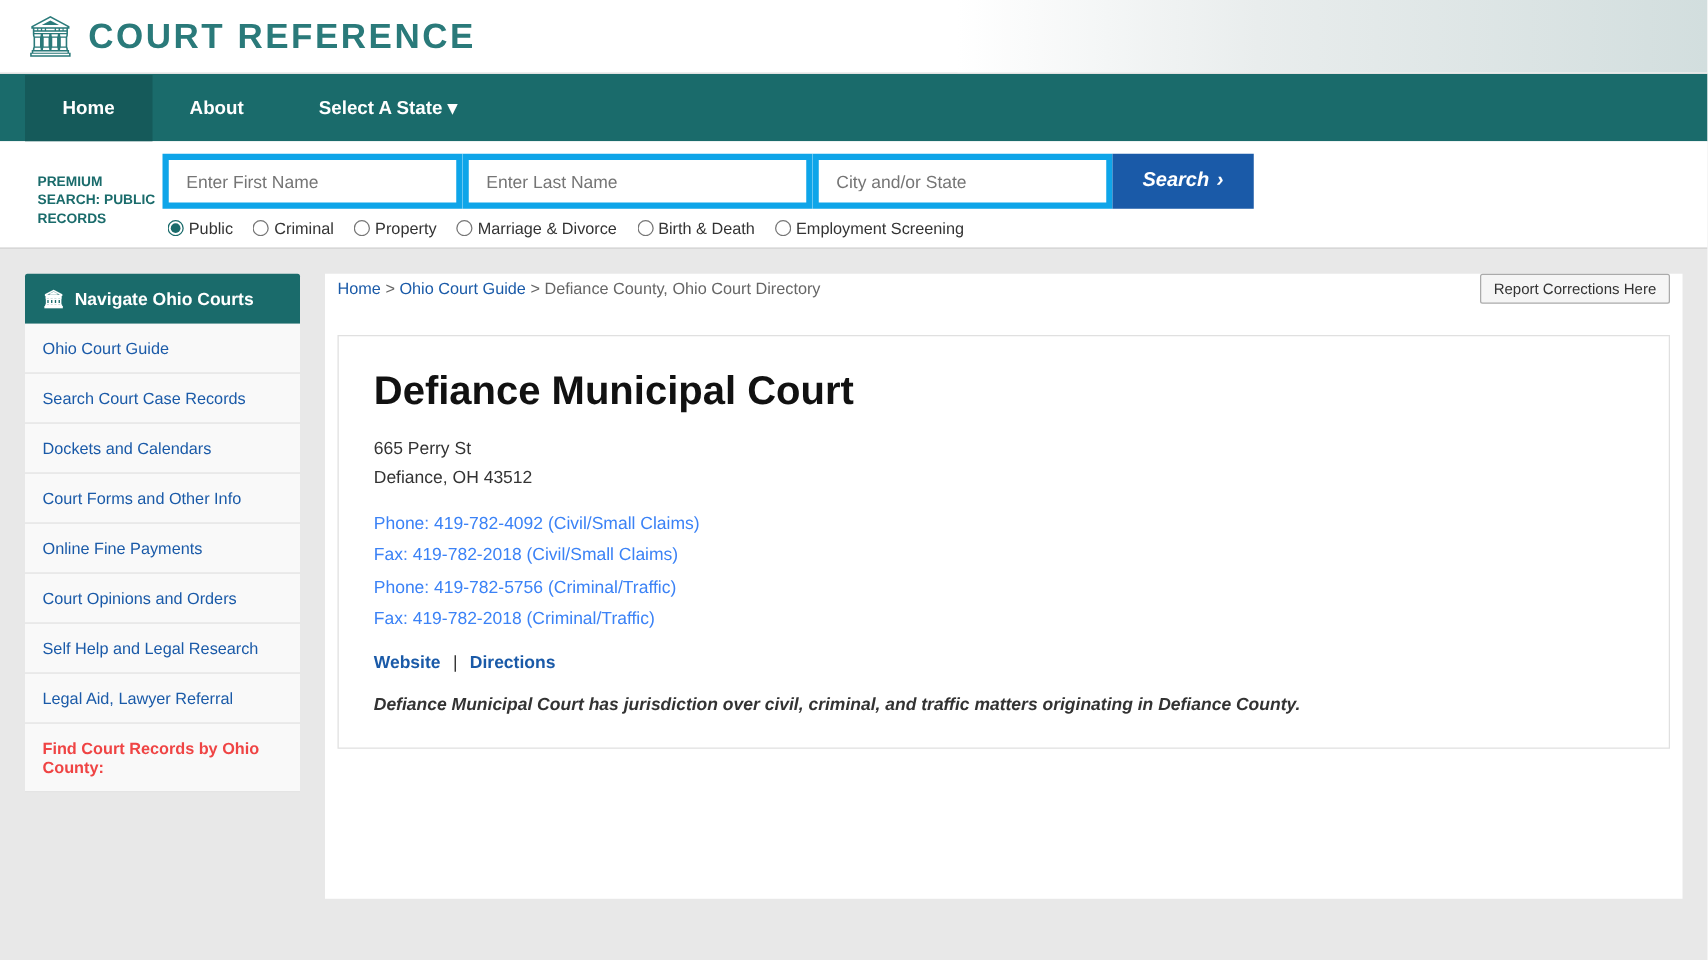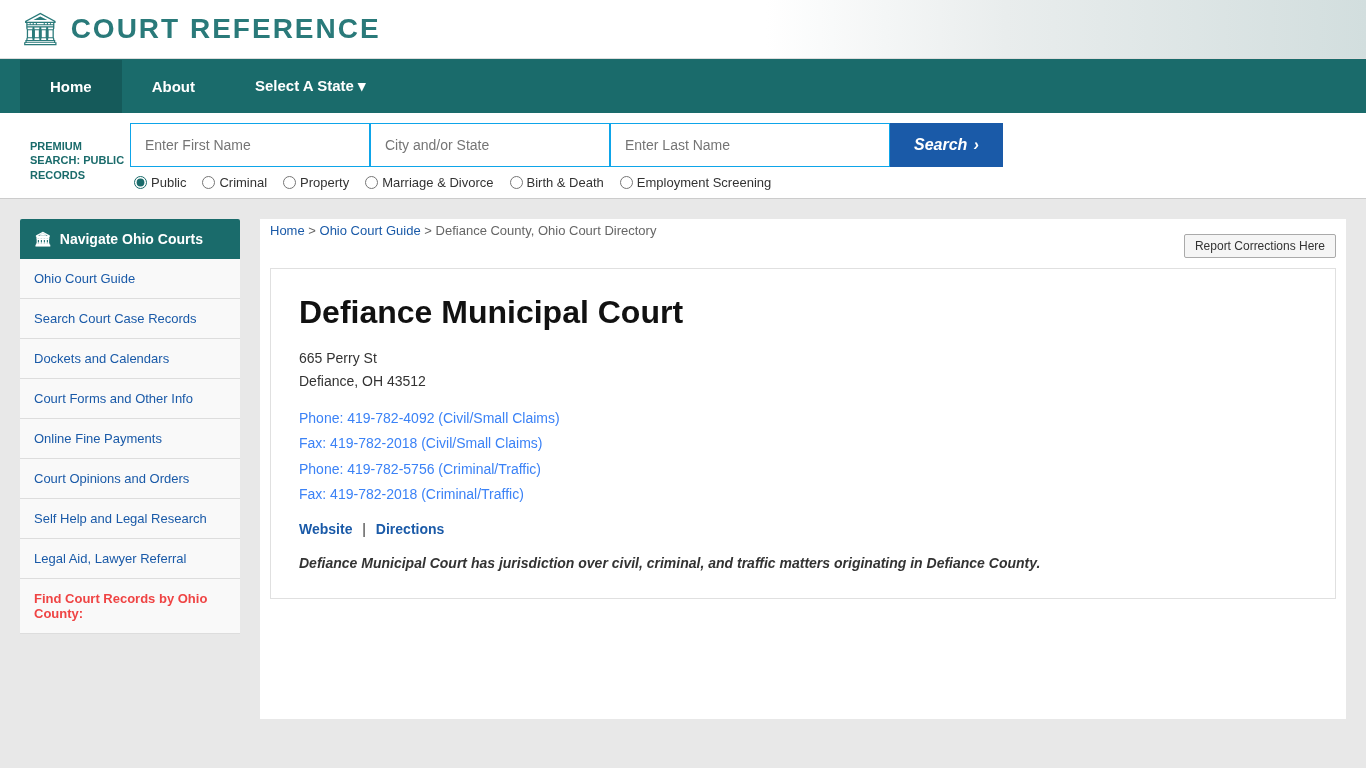--- a/index.html
+++ b/index.html
@@ -83,21 +83,21 @@
       flex-direction: column;
       flex: 1;
       gap: 6px;
     }
     #search-inputs {
       display: flex;
       gap: 0;
       align-items: center;
     }
     #search-inputs input {
-      border: 1px solid #0ea5e9;
+      border: 5px solid #0ea5e9;
       padding: 10px 14px;
       font-size: 14px;
       color: #999;
       outline: none;
       height: 44px;
     }
     #first-name { width: 240px; border-right: none; }
     #last-name { width: 280px; border-right: none; border-left: none; }
     #city-state { width: 240px; border-left: none; }
     #search-btn {
@@ -258,22 +258,22 @@
   <div class="nav-item active">Home</div>
   <div class="nav-item">About</div>
   <div class="nav-item">Select A State ▾</div>
 </nav>
 
 <div id="search-bar">
   <div id="premium-label">PREMIUM SEARCH: PUBLIC RECORDS</div>
   <div id="search-fields">
     <div id="search-inputs">
       <input type="text" id="first-name" placeholder="Enter First Name" style="">
+      <input type="text" id="last-name" placeholder="Enter Last Name" style="">
       <input type="text" id="city-state" placeholder="City and/or State" style="">
-      <input type="text" id="last-name" placeholder="Enter Last Name" style="">
       <button id="search-btn">
         <span>Search</span>
         <span>›</span>
       </button>
     </div>
     <div id="radio-group">
       <label class="radio-label">
         <input type="radio" name="searchtype" checked="" style=""> 
           <span>Public</span>
       </label>
@@ -314,21 +314,21 @@
     <a class="sidebar-link">Court Forms and Other Info</a>
     <a class="sidebar-link">Online Fine Payments</a>
     <a class="sidebar-link">Court Opinions and Orders</a>
     <a class="sidebar-link">Self Help and Legal Research</a>
     <a class="sidebar-link">Legal Aid, Lawyer Referral</a>
     <span class="sidebar-text">Find Court Records by Ohio County:</span>
   </div>
 
   <div id="content">
     <div style="padding: 0 10px;">
-      <div style="display:flex; justify-content:space-between; align-items:flex-end; margin-bottom: 10px;">
+      <div style="display:flex; justify-content:space-between; align-items:flex-start; margin-bottom: 10px;">
         <div id="breadcrumb">
           <a>Home</a>
           <span> &gt; </span>
           <a>Ohio Court Guide</a>
           <span> &gt; </span>
           <span>Defiance County, Ohio Court Directory</span>
         </div>
         <button id="report-corrections">Report Corrections Here</button>
       </div>
 

